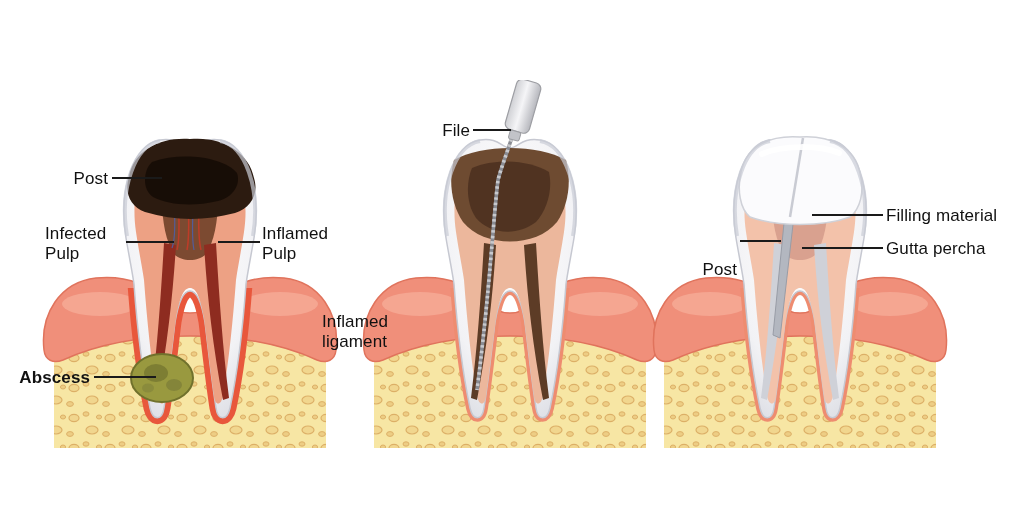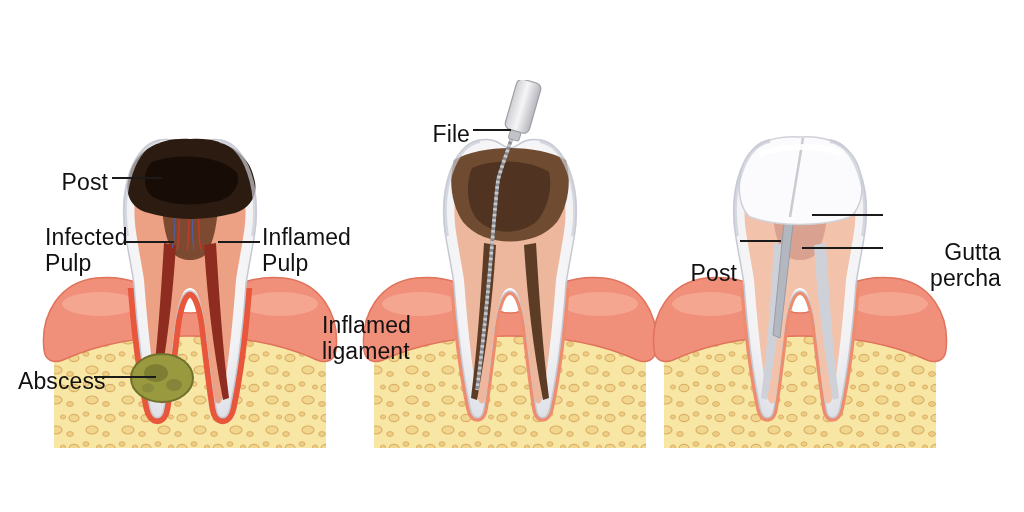--- a/index.html
+++ b/index.html
@@ -2,21 +2,21 @@
 <html><head>
 <meta charset="utf-8">
 <style>
   html,body { margin:0; padding:0; background:#ffffff; }
   .canvas {
     position:relative; width:1024px; height:512px; background:#ffffff;
     overflow:hidden; font-family:"Liberation Sans", sans-serif;
   }
   svg.panel { position:absolute; }
   .label {
-    position:absolute; font-size:23px; color:#111111;
+    position:absolute; font-size:17px; color:#111111;
     white-space:pre-line; line-height:1.15; letter-spacing:0.1px;
   }
   .label.right  { text-align:right; }
   .label.center { text-align:left; }
   .label.left   { text-align:left; }
   .leader {
     position:absolute; height:1.5px; background:#1a1a1a;
   }
 </style>
 </head>
@@ -124,30 +124,31 @@
   <div class="leader" style="left:112px; top:177px; width:50px;"></div>
 
   <div class="label center" style="left:45px;  top:224px; width:78px;">Infected
 Pulp</div>
   <div class="leader" style="left:126px; top:241px; width:48px;"></div>
 
   <div class="label center" style="left:262px; top:224px; width:86px;">Inflamed
 Pulp</div>
   <div class="leader" style="left:218px; top:241px; width:42px;"></div>
 
-  <div class="label right" style="left:18px;  top:368px; width:72px;">Abscess</div>
+  <div class="label right" style="left:18px;  top:368px; width:72px;font-weight:bold;">Abscess</div>
   <div class="leader" style="left:94px;  top:376px; width:62px;"></div>
 
   <div class="label left" style="left:322px; top:312px; width:92px;">Inflamed
 ligament</div>
 
   <div class="label right" style="left:424px; top:121px; width:46px;">File</div>
   <div class="leader" style="left:473px; top:129px; width:38px;"></div>
 
   <div class="label right" style="left:689px; top:232px; width:48px;margin-top:28px;">Post</div>
   <div class="leader" style="left:740px; top:240px; width:41px;"></div>
 
+  <div class="label left" style="left:886px; top:206px; width:125px;">Filling material</div>
   <div class="leader" style="left:812px; top:214px; width:71px;"></div>
 
-  <div class="label left" style="left:886px; top:239px; width:115px;text-align:right;">Gutta percha</div>
+  <div class="label left" style="left:886px; top:239px; width:115px;">Gutta percha</div>
   <div class="leader" style="left:802px; top:247px; width:81px;"></div>
 
 </div>
 
 </body></html>

